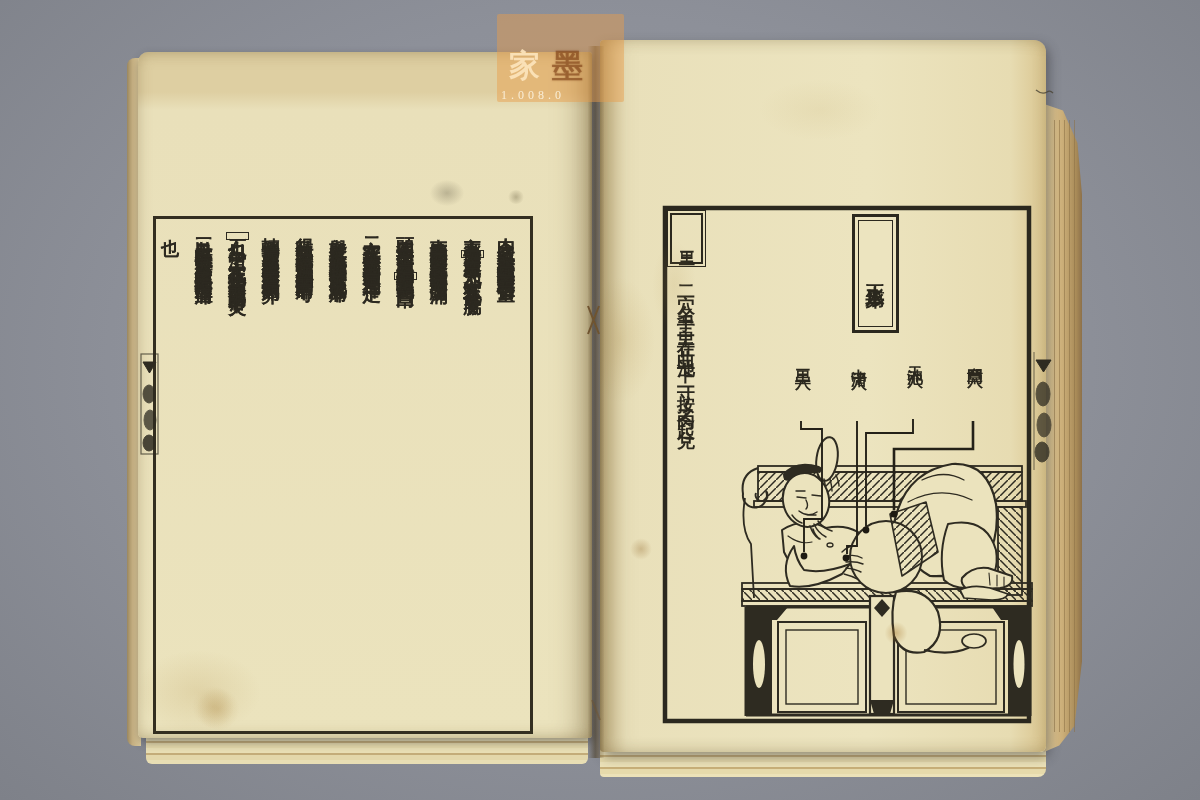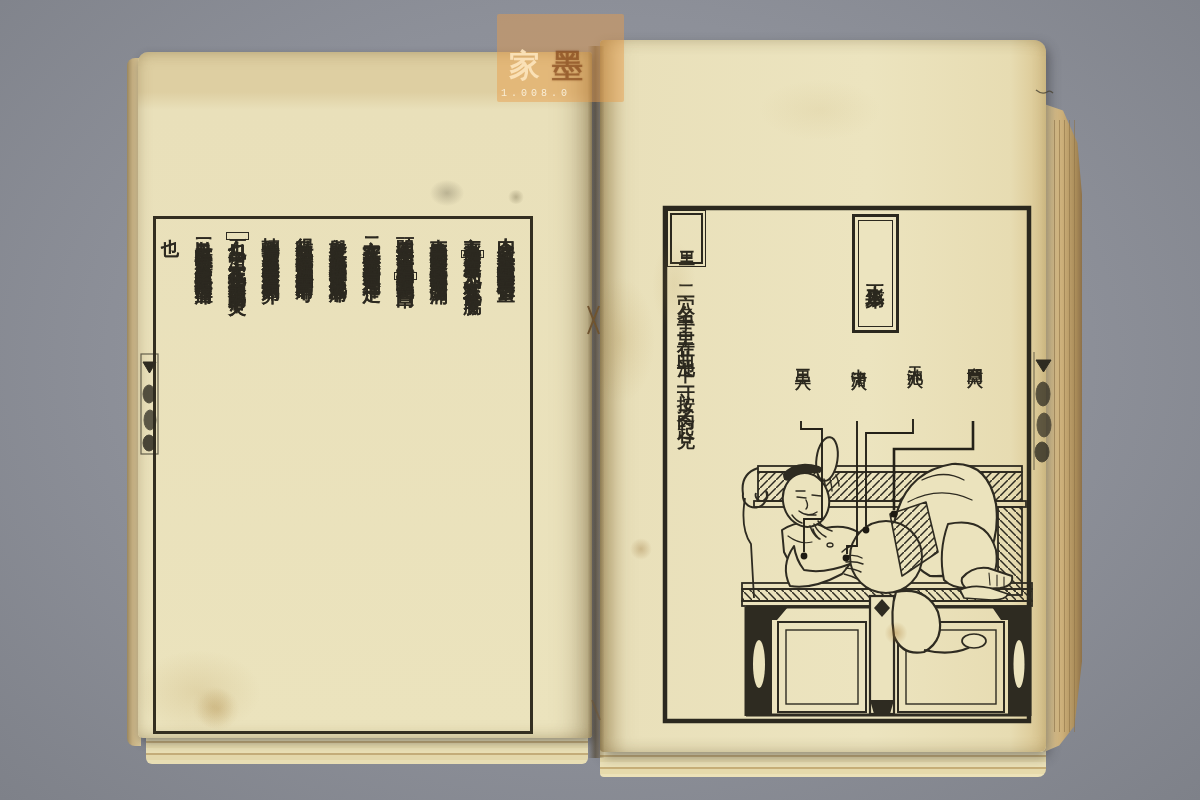--- a/index.html
+++ b/index.html
@@ -59,22 +59,22 @@
   .caption-col{position:absolute;left:668px;top:272px;width:36px;height:436px;
     font-size:18px;letter-spacing:9px;line-height:36px;}
   .plabel{position:absolute;width:24px;font-size:16px;letter-spacing:2px;line-height:1.22;text-align:center;}
 
   
   .watermark{position:absolute;left:497px;top:14px;width:127px;height:88px;
     background:rgba(233,158,74,.46);border-radius:2px;}
   .wm-char{position:absolute;top:36px;font-size:31px;font-weight:700;line-height:1;}
   .wm-1{left:12px;color:rgba(252,228,188,.92);}
   .wm-2{left:55px;color:rgba(128,66,22,.55);text-shadow:0 0 2px rgba(128,66,22,.4);}
-  .wm-code{position:absolute;left:4px;top:74px;font-size:10px;letter-spacing:4px;
-    color:rgba(255,252,240,.78);font-family:Liberation Mono, monospace;}
+  .wm-code{position:absolute;left:4px;top:74px;font-size:12px;letter-spacing:4px;
+    color:rgba(255,252,240,.78);font-family:Liberation Serif, serif;}
 
   
   .stain{position:absolute;border-radius:50%;pointer-events:none;}
   .st1{left:630px;top:538px;width:22px;height:22px;background:radial-gradient(circle,rgba(150,110,50,.35),transparent 70%);}
   .st2{left:884px;top:622px;width:24px;height:22px;background:radial-gradient(circle,rgba(165,115,40,.4),transparent 70%);}
   .st3{left:508px;top:190px;width:16px;height:14px;background:radial-gradient(circle,rgba(95,85,55,.35),transparent 75%);}
   .st4{left:430px;top:180px;width:34px;height:26px;background:radial-gradient(ellipse,rgba(80,74,56,.3),transparent 72%);}
   .st5{left:652px;top:240px;width:44px;height:90px;background:radial-gradient(ellipse,rgba(180,148,80,.14),transparent 70%);}
   .st6{left:196px;top:688px;width:44px;height:42px;background:radial-gradient(circle,rgba(168,128,55,.22),transparent 70%);}
   .st7{left:760px;top:80px;width:120px;height:60px;background:radial-gradient(ellipse,rgba(190,165,100,.12),transparent 72%);}

